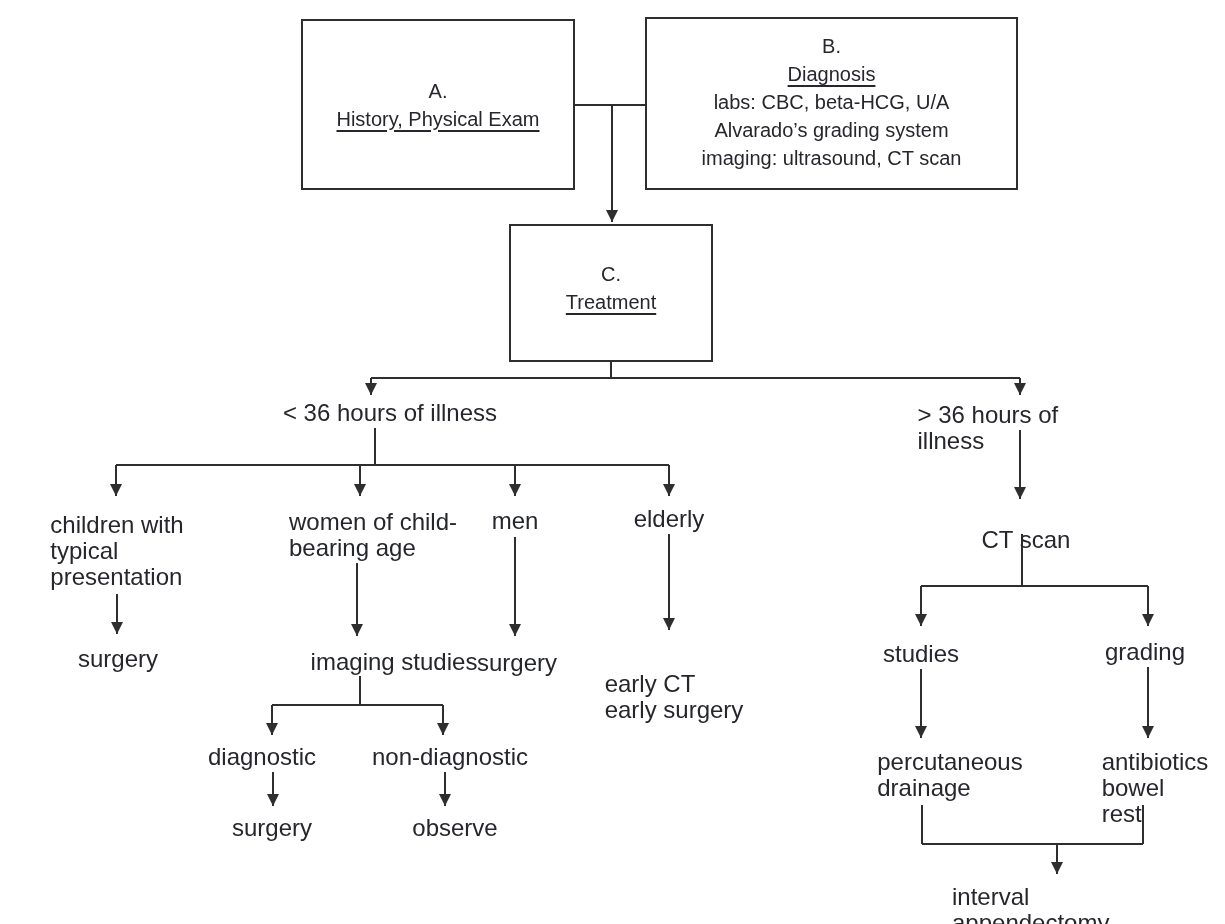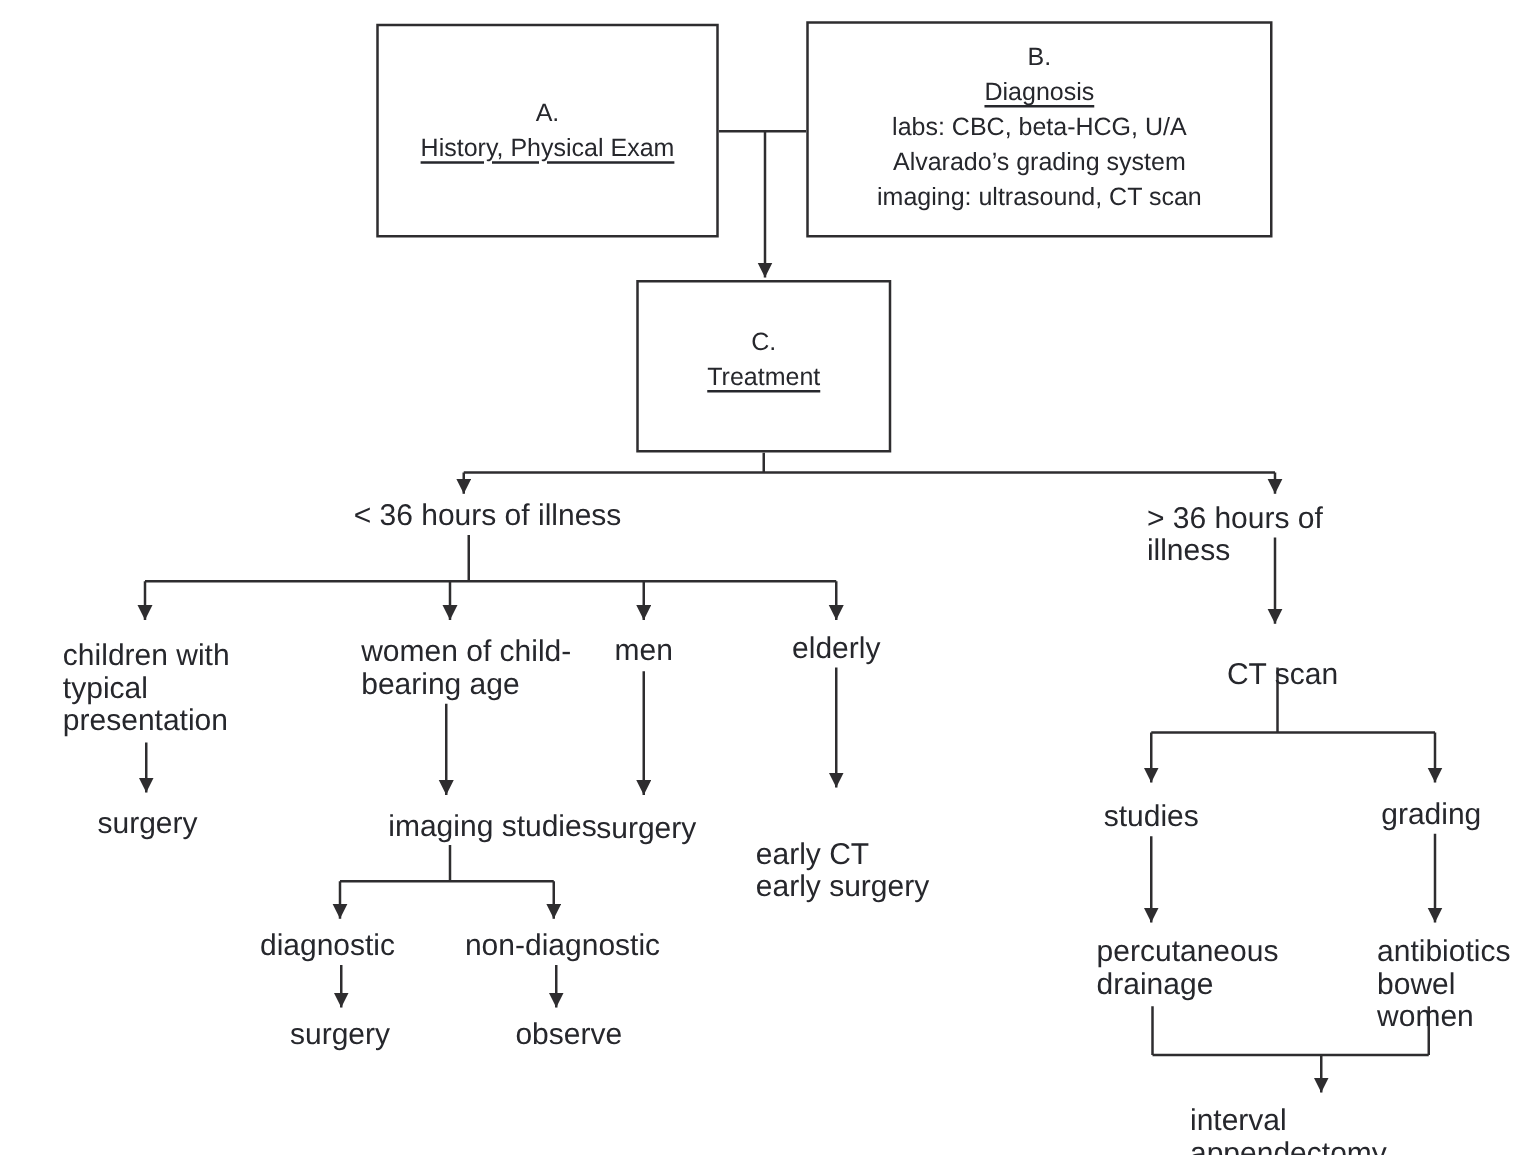--- a/index.html
+++ b/index.html
@@ -147,16 +147,16 @@
 
   <div class="node" style="left:272px; top:815px;">surgery</div>
   <div class="node" style="left:455px; top:815px;">observe</div>
 
   <div class="node" style="left:1026px; top:506px;margin-top:21px;">CT scan</div>
   <div class="node" style="left:921px; top:641px;">studies</div>
   <div class="node" style="left:1145px; top:639px;">grading</div>
   <div class="node" style="left:922px; top:749px;margin-left:28px;">percutaneous
 drainage</div>
   <div class="node" style="left:1155px; top:749px;">antibiotics
-bowel women</div>
+bowel rest</div>
   <div class="node" style="left:1043px; top:884px;">interval appendectomy</div>
 
 </div>
 
 </body></html>

